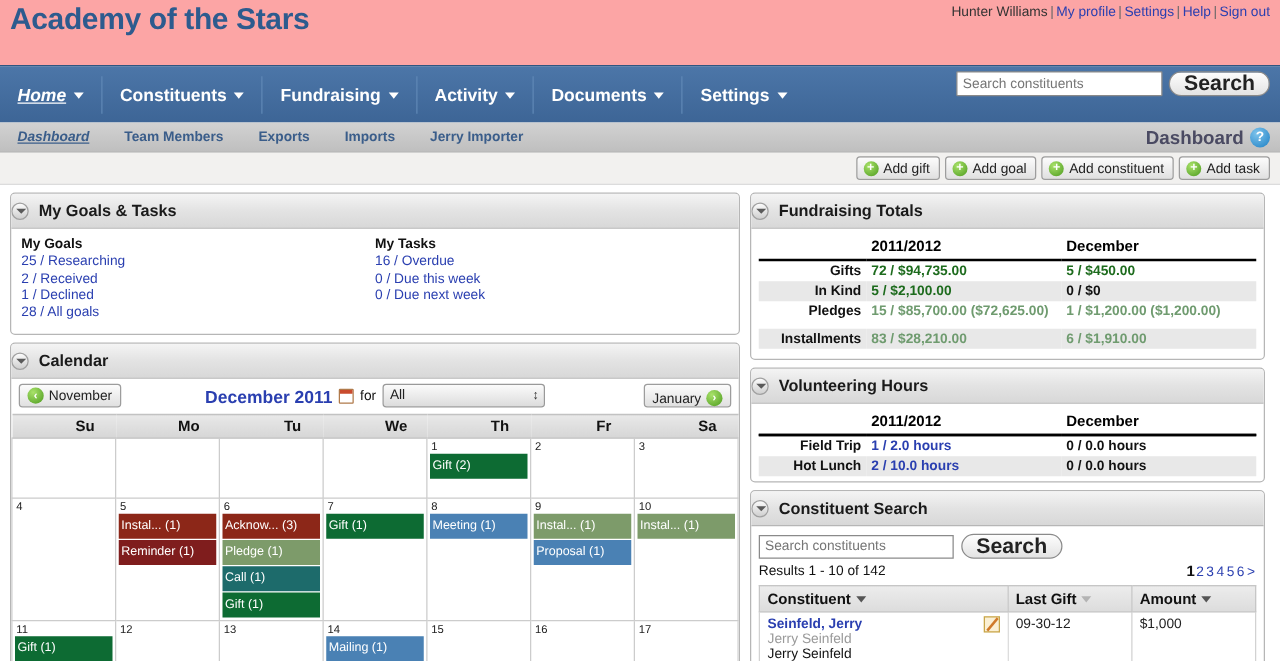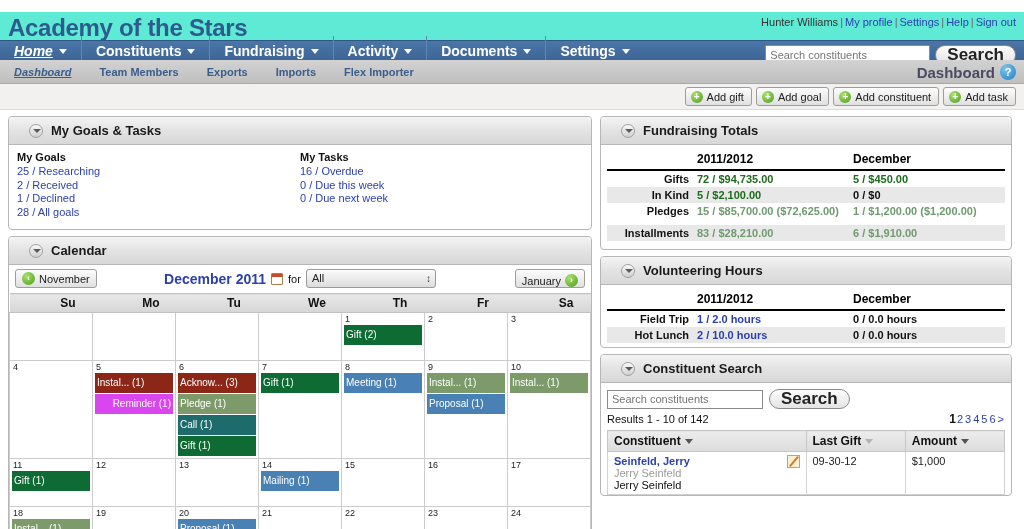--- a/index.html
+++ b/index.html
@@ -8,40 +8,39 @@
     width:1024px; height:529px;
     font-family:"Liberation Sans", sans-serif;
     font-size:11px;
     background:#ffffff;
     color:#222;
     overflow:hidden;
   }
 
   
   .topbar {
-    height:28px; background:#5eead4;
+    height:52px; background:#fca5a5;
     position:relative;
     border-bottom:0;
-    margin-top:12px;
   }
   .brand {
     position:absolute; left:8px; top:2px;
     font-size:24px; font-weight:bold; color:#2d5b8e;
     letter-spacing:-0.3px;
   }
   .userline {
     position:absolute; right:8px; top:4px;
     font-size:11px; color:#333;
   }
   .userline a { color:#2a3fb0; text-decoration:none; }
   .userline .sep { color:#666; padding:0 2px; }
 
   
   .mainnav {
-    height:20px; background:#41699c;
+    height:46px; background:#41699c;
     background:linear-gradient(to bottom,#4c76a8 0%,#3d6596 100%);
     display:flex; align-items:center;
     position:relative;
     border-top:1px solid #2f5581;
   }
   .navitem {
     color:#fff; font-size:14px; font-weight:bold;
     padding:0 14px; height:30px; line-height:30px;
     border-right:1px solid #5f87b5;
     display:flex; align-items:center; gap:6px;
@@ -116,21 +115,21 @@
   .col-left { width:584px; }
   .col-right { width:412px; }
 
   
   .panel {
     border:1px solid #b6b6b6; border-radius:4px;
     background:#fff; margin-bottom:6px; overflow:hidden;
   }
   .panel-head {
     height:28px; display:flex; align-items:center; gap:8px;
-    padding:0 20px;
+    padding:0 0;
     background:linear-gradient(to bottom,#f4f4f4 0%,#e3e3e3 50%,#d8d8d8 100%);
     border-bottom:1px solid #b6b6b6;
     text-align:center;
   }
   .collapse {
     width:14px;height:14px;border-radius:50%;
     background:linear-gradient(to bottom,#fbfbfb,#cfcfcf);
     border:1px solid #a0a0a0;
     position:relative; cursor:pointer; flex:none;
   }
@@ -308,21 +307,21 @@
     <input type="text" placeholder="Search constituents" style="">
     <button class="btn-pill">Search</button>
   </div>
 </div>
 
 <div class="subnav">
   <div class="subitem active">Dashboard</div>
   <div class="subitem">Team Members</div>
   <div class="subitem">Exports</div>
   <div class="subitem">Imports</div>
-  <div class="subitem">Flex Importer</div>
+  <div class="subitem">Jerry Importer</div>
   <div class="pagetitle">
     <span>Dashboard</span>
     <span class="helpicon">?</span>
   </div>
 </div>
 
 <div class="actionbar">
   <div class="abtn">
     <span class="plus">+</span>
     <span>Add gift</span>
@@ -429,21 +428,21 @@
                 <div class="daynum">3</div>
               </td>
             </tr>
             <tr>
               <td>
                 <div class="daynum">4</div>
               </td>
               <td>
                 <div class="daynum">5</div>
                 <div class="ev" style="background: rgb(140, 39, 24);">Instal... (1)</div>
-                <div class="ev" style="background: #d946ef; text-align: right;">Reminder (1)</div>
+                <div class="ev" style="background: #7f1d1d;">Reminder (1)</div>
               </td>
               <td>
                 <div class="daynum">6</div>
                 <div class="ev" style="background: rgb(140, 39, 24);">Acknow... (3)</div>
                 <div class="ev" style="background: rgb(125, 155, 106);">Pledge (1)</div>
                 <div class="ev" style="background: rgb(29, 107, 107);">Call (1)</div>
                 <div class="ev" style="background: rgb(13, 107, 51);">Gift (1)</div>
               </td>
               <td>
                 <div class="daynum">7</div>

